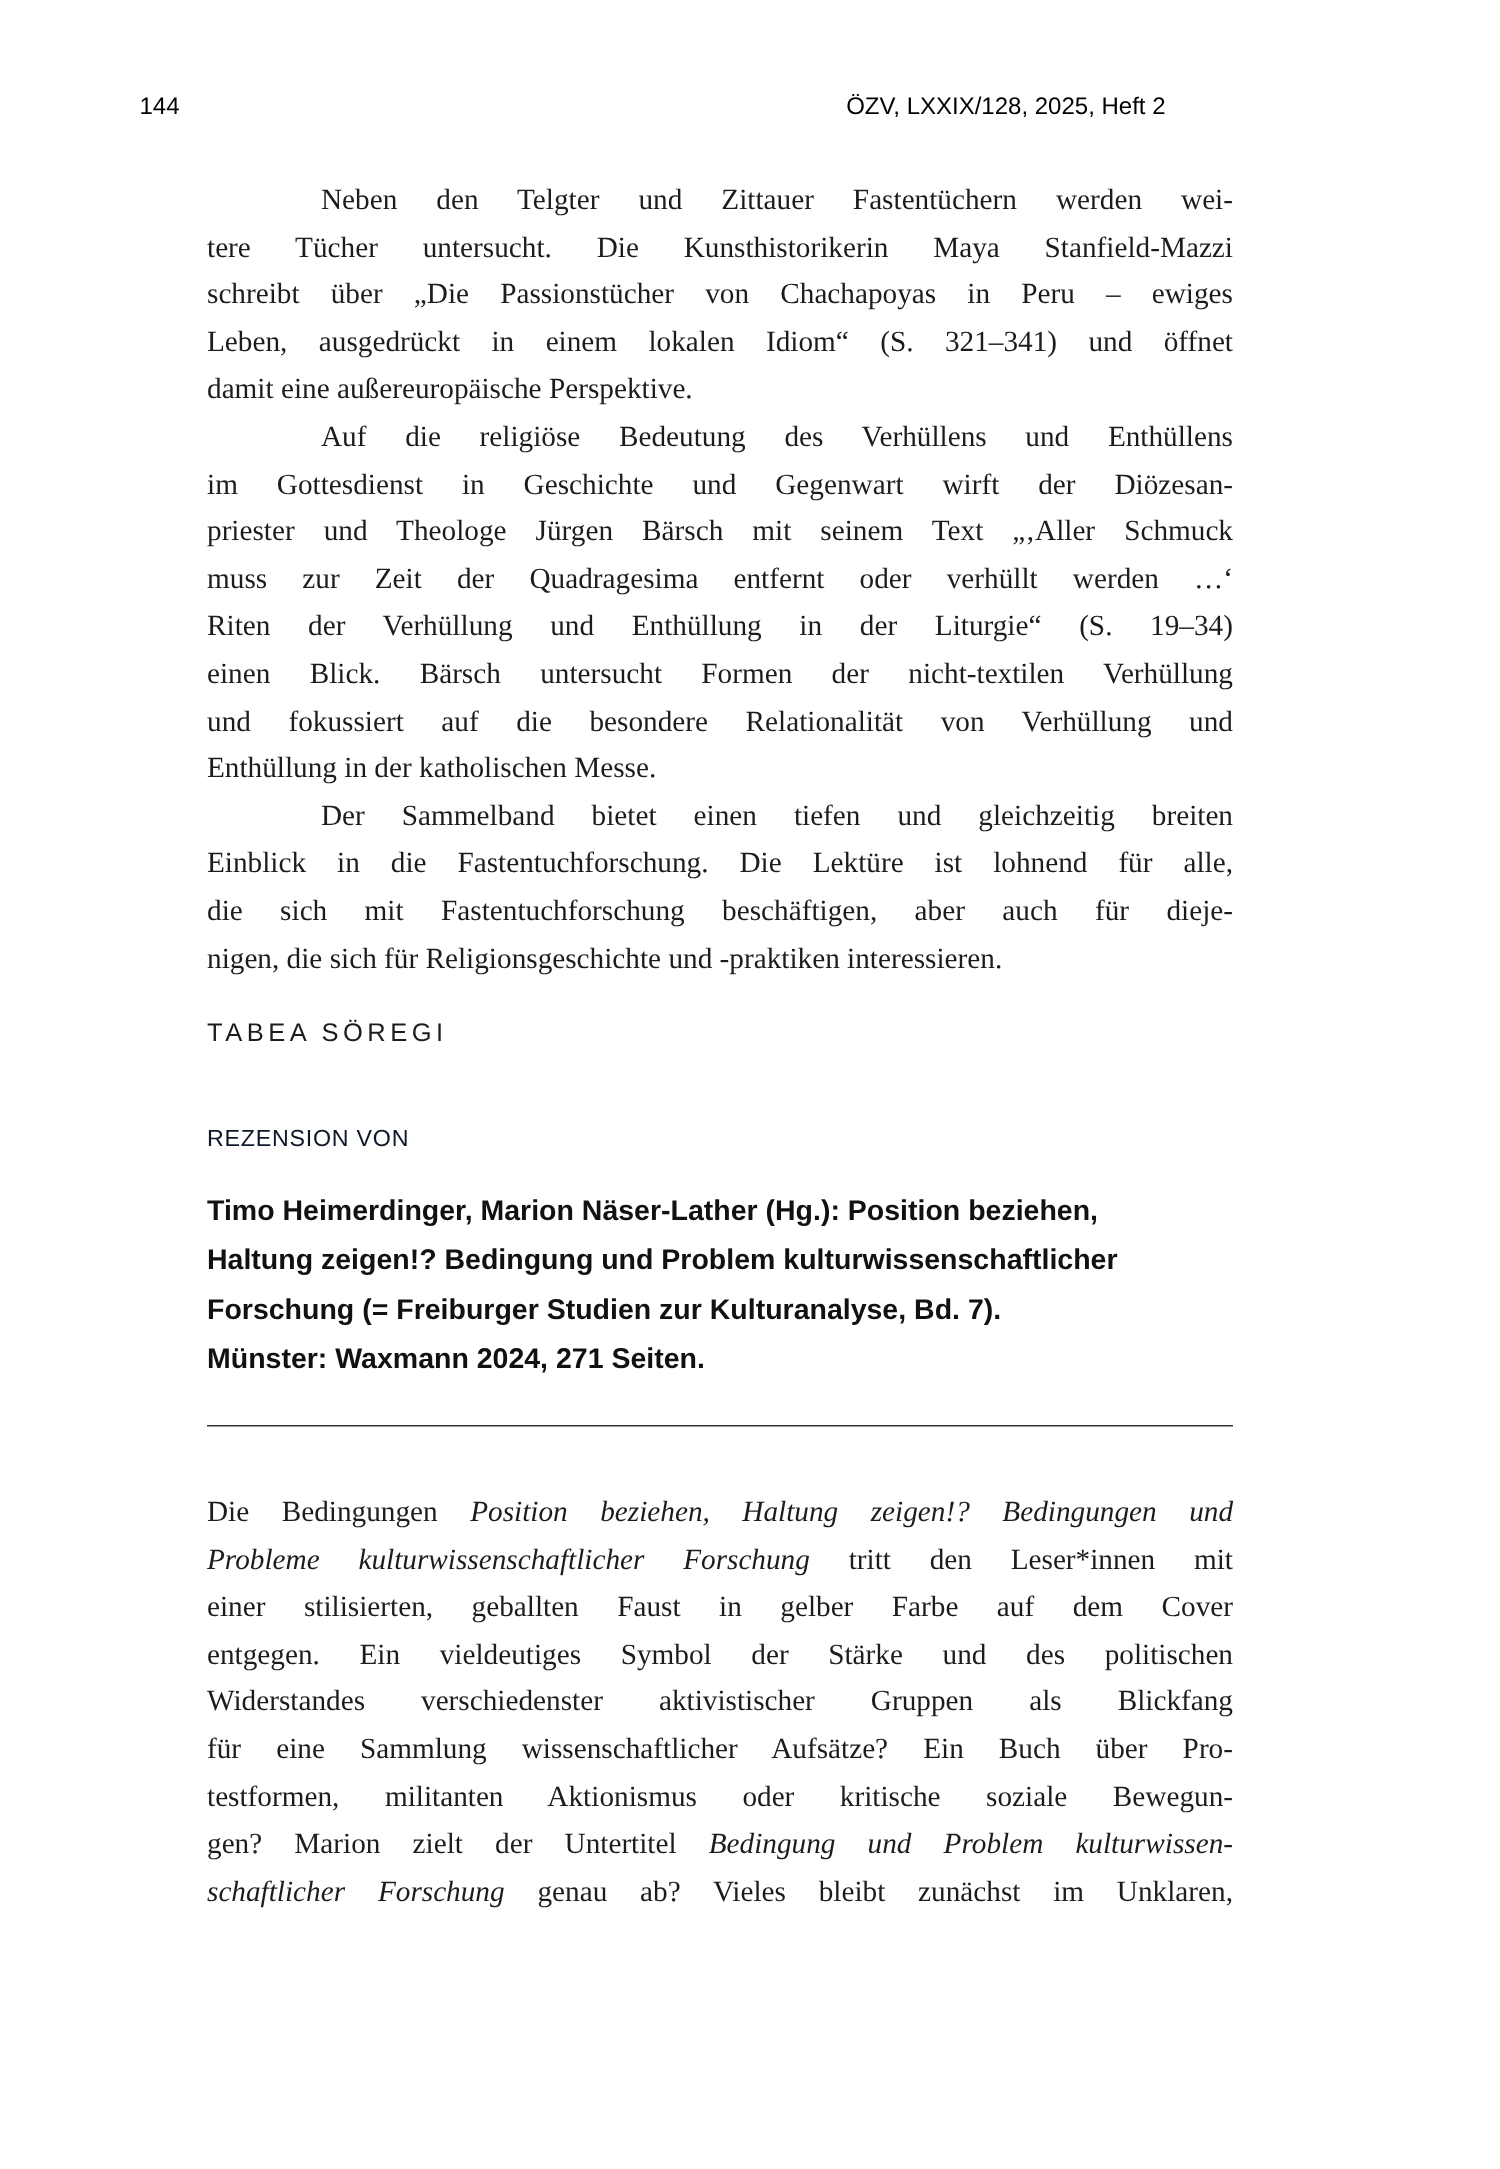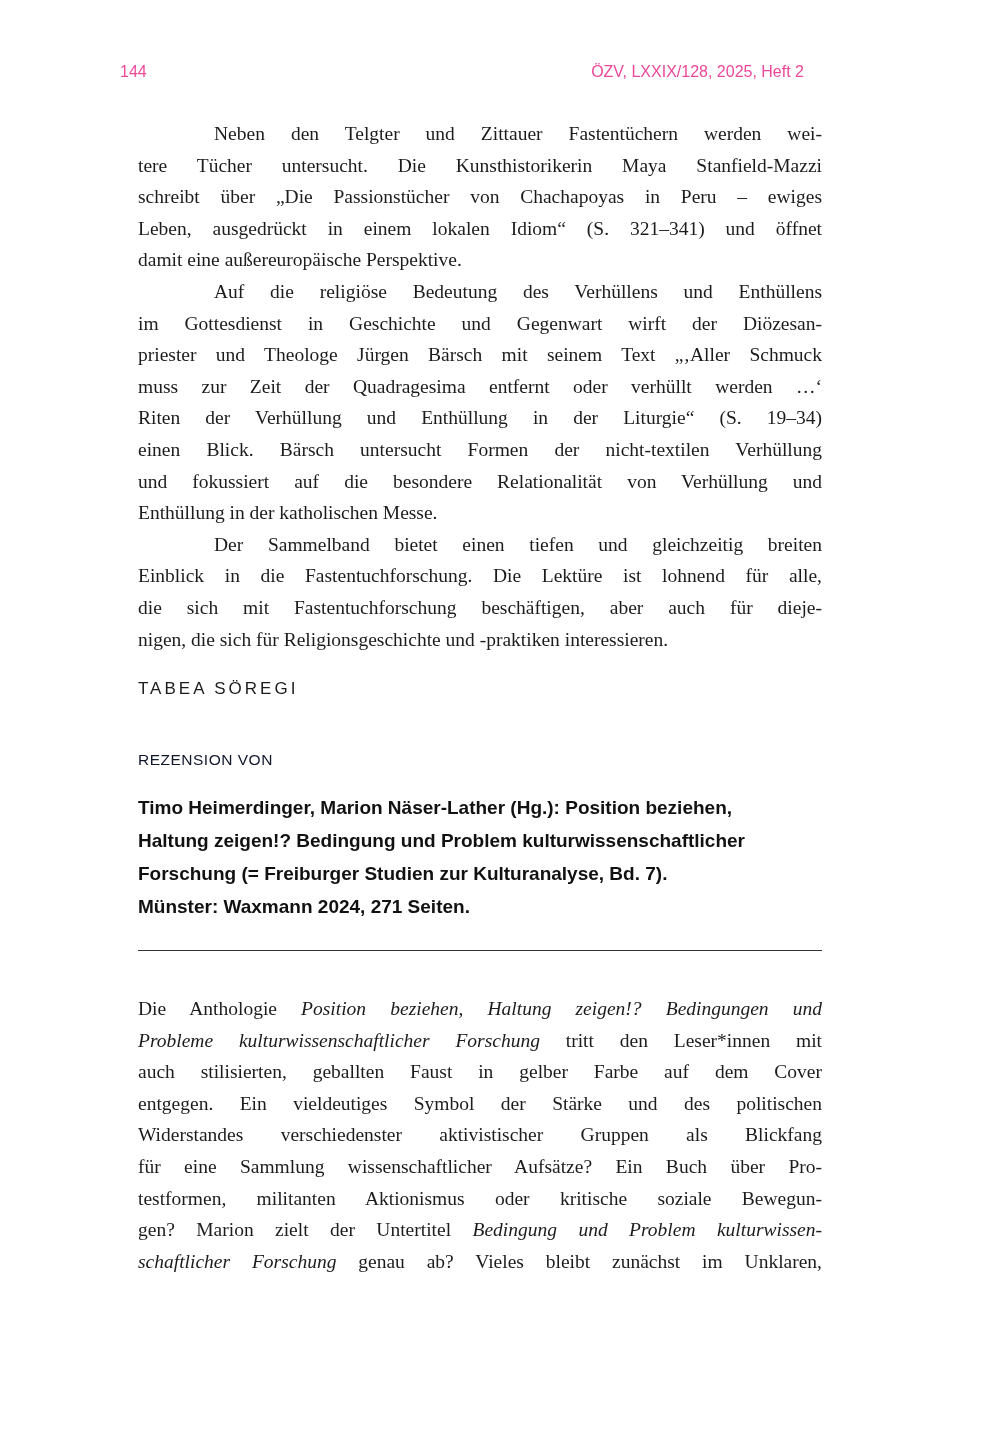--- a/index.html
+++ b/index.html
@@ -13,26 +13,26 @@
   .column {
     margin-left: 138px;
     width: 684px;
   }
   
   .runhead {
     display: flex;
     justify-content: space-between;
     align-items: flex-end;
     padding-top: 62px;
-    margin-left: 120px;
+    margin-left: 93px;
     width: 684px;
     font-family: "Liberation Sans", sans-serif;
     font-size: 16px;
     line-height: 20px;
-    color: #ec4899;
+    color: #000000;
   }
   
   .body-text {
     font-family: "Liberation Serif", "DejaVu Serif", serif;
     font-size: 19.5px;
     line-height: 31.6px;
     color: #1c1c1c;
   }
   .body-text.first { margin-top: 36px; }
   .body-text.second { margin-top: 42px; }
@@ -127,23 +127,23 @@
         <div class="cite-line">Timo Heimerdinger, Marion Näser-Lather (Hg.): Position beziehen,</div>
         <div class="cite-line">Haltung zeigen!? Bedingung und Problem kulturwissenschaftlicher</div>
         <div class="cite-line">Forschung (= Freiburger Studien zur Kulturanalyse, Bd. 7).</div>
         <div class="cite-line">Münster: Waxmann 2024, 271 Seiten.</div>
       </div>
 
     <hr class="divider">
 
     <section class="body-text second">
         <div class="para">
-          <div class="tline"><span>Die Anthologie </span><span class="it">Position beziehen, Haltung zeigen!? Bedingungen und</span></div>
+          <div class="tline"><span>Die Bedingungen </span><span class="it">Position beziehen, Haltung zeigen!? Bedingungen und</span></div>
           <div class="tline"><span class="it">Probleme kulturwissenschaftlicher Forschung</span><span> tritt den Leser*innen mit</span></div>
-          <div class="tline"><span>auch stilisierten, geballten Faust in gelber Farbe auf dem Cover</span></div>
+          <div class="tline"><span>einer stilisierten, geballten Faust in gelber Farbe auf dem Cover</span></div>
           <div class="tline"><span>entgegen. Ein vieldeutiges Symbol der Stärke und des politischen</span></div>
           <div class="tline"><span>Widerstandes verschiedenster aktivistischer Gruppen als Blickfang</span></div>
           <div class="tline"><span>für eine Sammlung wissenschaftlicher Aufsätze? Ein Buch über Pro-</span></div>
           <div class="tline"><span>testformen, militanten Aktionismus oder kritische soziale Bewegun-</span></div>
           <div class="tline"><span>gen? Marion zielt der Untertitel </span><span class="it">Bedingung und Problem kulturwissen-</span></div>
           <div class="tline"><span class="it">schaftlicher Forschung</span><span> genau ab? Vieles bleibt zunächst im Unklaren,</span></div>
         </div>
       </section>
 
   </main>

